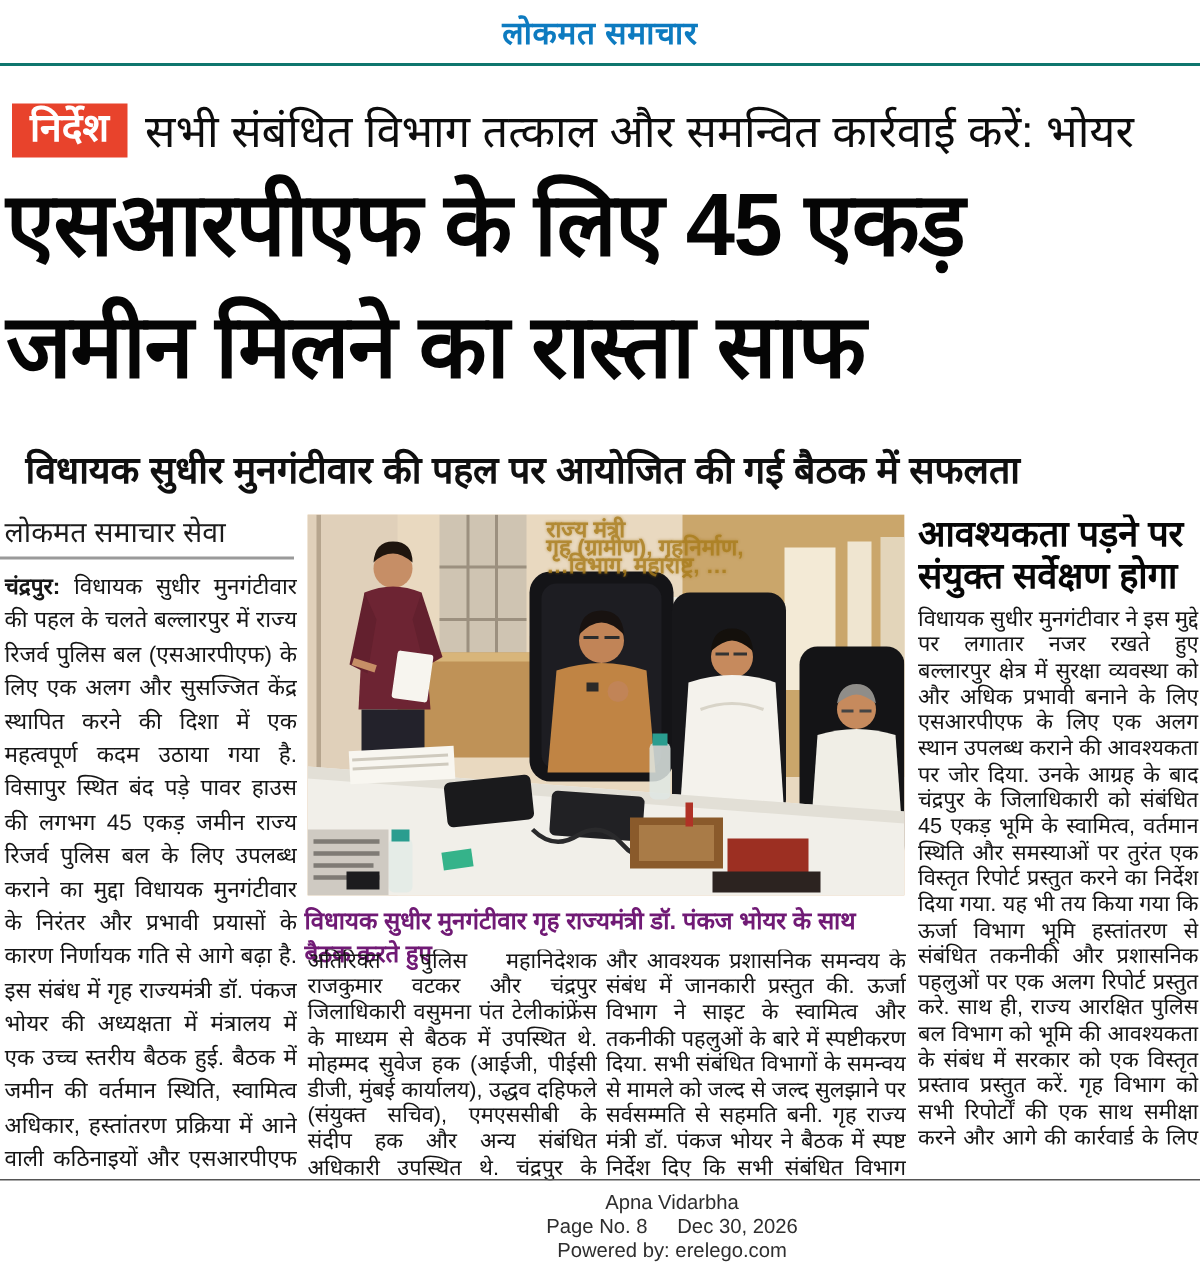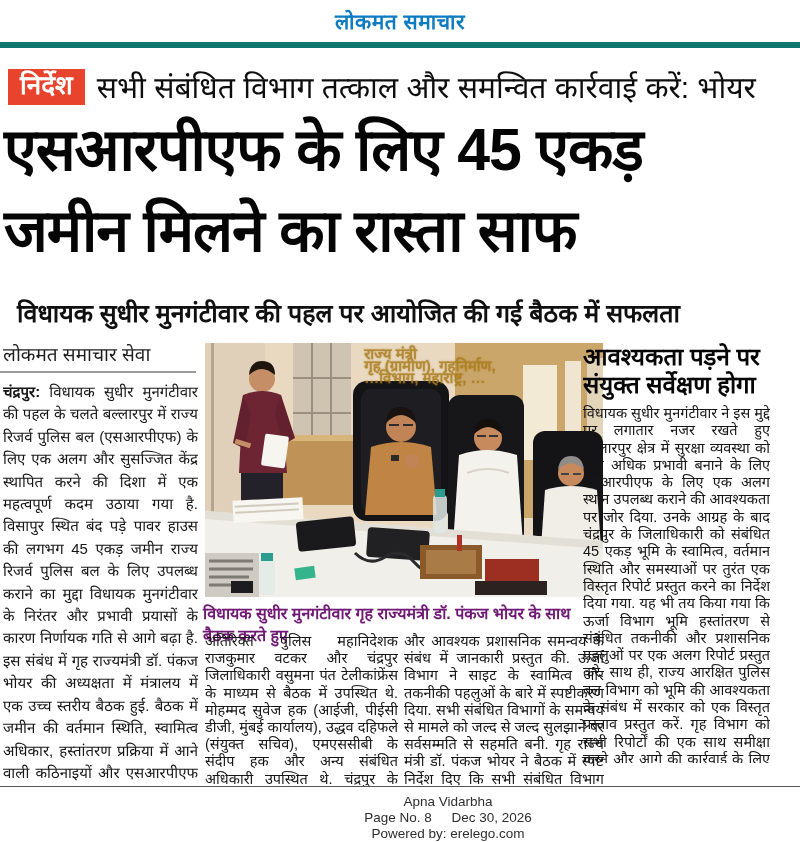--- a/index.html
+++ b/index.html
@@ -4,21 +4,21 @@
 <style>
   html,body{margin:0;padding:0;background:#ffffff;}
   .page{
     position:relative;width:800px;height:842px;background:#ffffff;overflow:hidden;
     font-family:"Liberation Sans","DejaVu Sans",sans-serif;color:#111;
   }
   
   .masthead{
     position:absolute;top:0;left:0;width:800px;height:42px;
     display:flex;align-items:center;justify-content:center;
-    border-bottom:6px solid #0f766e;
+    border-bottom:2px solid #0f766e;
   }
   .masthead-title{font-size:21px;font-weight:bold;color:#0d7bc0;letter-spacing:.5px;}
   
   .kicker{position:absolute;top:66px;left:8px;display:flex;align-items:center;gap:12px;white-space:nowrap;}
   .kicker-label{
     background:#e8432c;color:#fff;font-size:26px;font-weight:bold;
     padding:3px 12px 7px 12px;line-height:1;display:inline-block;
   }
   .kicker-headline{font-size:30px;font-weight:normal;color:#0d0d0d;}
   
@@ -32,21 +32,21 @@
   }
   .byline{position:absolute;top:341px;left:3px;font-size:19px;color:#1c1c1c;}
   .byline-rule{position:absolute;top:371px;left:0;width:196px;height:2px;background:#9a9a9a;}
   
   .col{position:absolute;text-align:justify;overflow:hidden;color:#161616;}
   .col p{margin:0;}
   .col-1{top:381px;left:3px;width:195px;height:404px;font-size:15px;line-height:22.4px;}
   .lead{font-weight:bold;}
   .col-2{top:633px;left:205px;width:193px;height:154px;font-size:14.5px;line-height:17.2px;}
   .col-3{top:633px;left:404px;width:200px;height:154px;font-size:14.5px;line-height:17.2px;}
-  .sidebar{position:absolute;top:343px;left:583px;width:187px;height:420px;overflow:hidden;}
+  .sidebar{position:absolute;top:343px;left:612px;width:187px;height:420px;overflow:hidden;}
   .sidebar-heading{font-size:24px;line-height:28px;font-weight:bold;color:#060606;margin:0 0 6px 0;}
   .sidebar-body{font-size:14.5px;line-height:17.3px;text-align:justify;color:#161616;}
   
   .photo{position:absolute;top:343px;left:205px;width:398px;height:254px;overflow:hidden;background:#e9d9c0;}
   .photo svg{display:block;}
   .wall-text{
     position:absolute;top:5px;left:40%;width:58%;text-align:left;
     color:#a97c1c;font-size:15px;line-height:12px;font-weight:bold;
     text-shadow:0 0 2px rgba(169,124,28,.75);opacity:.85;
   }

